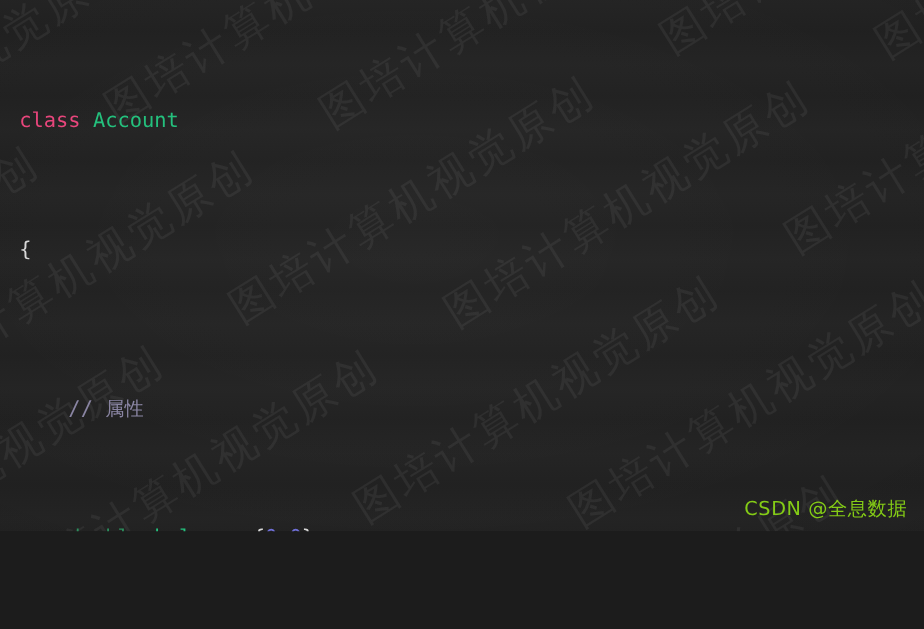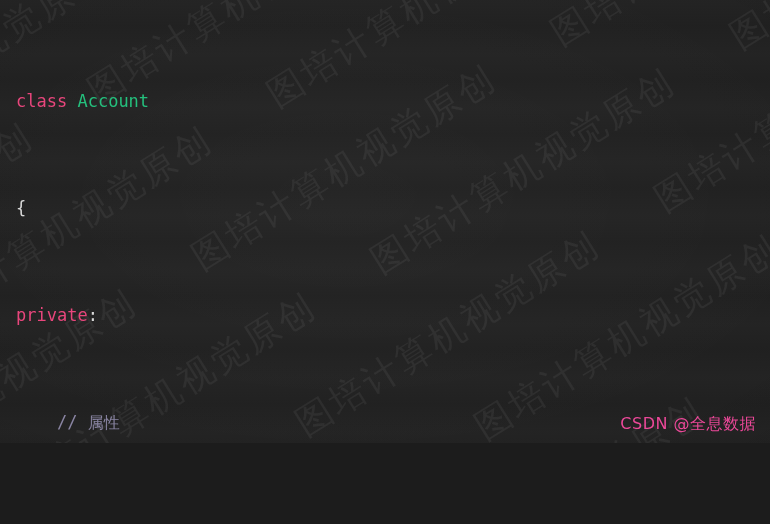--- a/index.html
+++ b/index.html
@@ -94,21 +94,21 @@
   .punct   { color: #d8d8d8; }          
   .num     { color: #6f6fd6; }          
   .cmt     { color: #8a85a3; }          
   .cmt-cn  { color: #8a85a3; font-family: Liberation Mono, monospace; font-size: 16px; }          
 
   
   #attribution {
     position: absolute;
     right: 14px;
     bottom: 8px;
-    color: #ec4899;
+    color: #84cc16;
     font-family: "DejaVu Sans", "Liberation Sans", sans-serif;
     font-size: 16px;
     letter-spacing: 0.5px;
   }
 </style>
 </head>
 <body>
 
 <div id="screenshot">
 
@@ -168,21 +168,20 @@
   </div>
 
   <div id="bg-vignette"></div>
 
   <div id="code-block">
 
     <div class="line"><span class="kw">class</span><span class="punct"> </span><span class="ident">Account</span></div>
 
     <div class="line"><span class="punct">{</span></div>
 
-    <div class="line"><span class="kw">private</span><span class="punct">:</span></div>
 
     <div class="line">    <span class="cmt">// </span><span class="cmt-cn">属性</span></div>
 
     <div class="line">    <span class="type">double</span><span class="punct"> </span><span class="ident">balance</span><span class="punct"> </span><span class="punct">{</span><span class="num">0.0</span><span class="punct">};</span></div>
 
     
 
     
 
     

